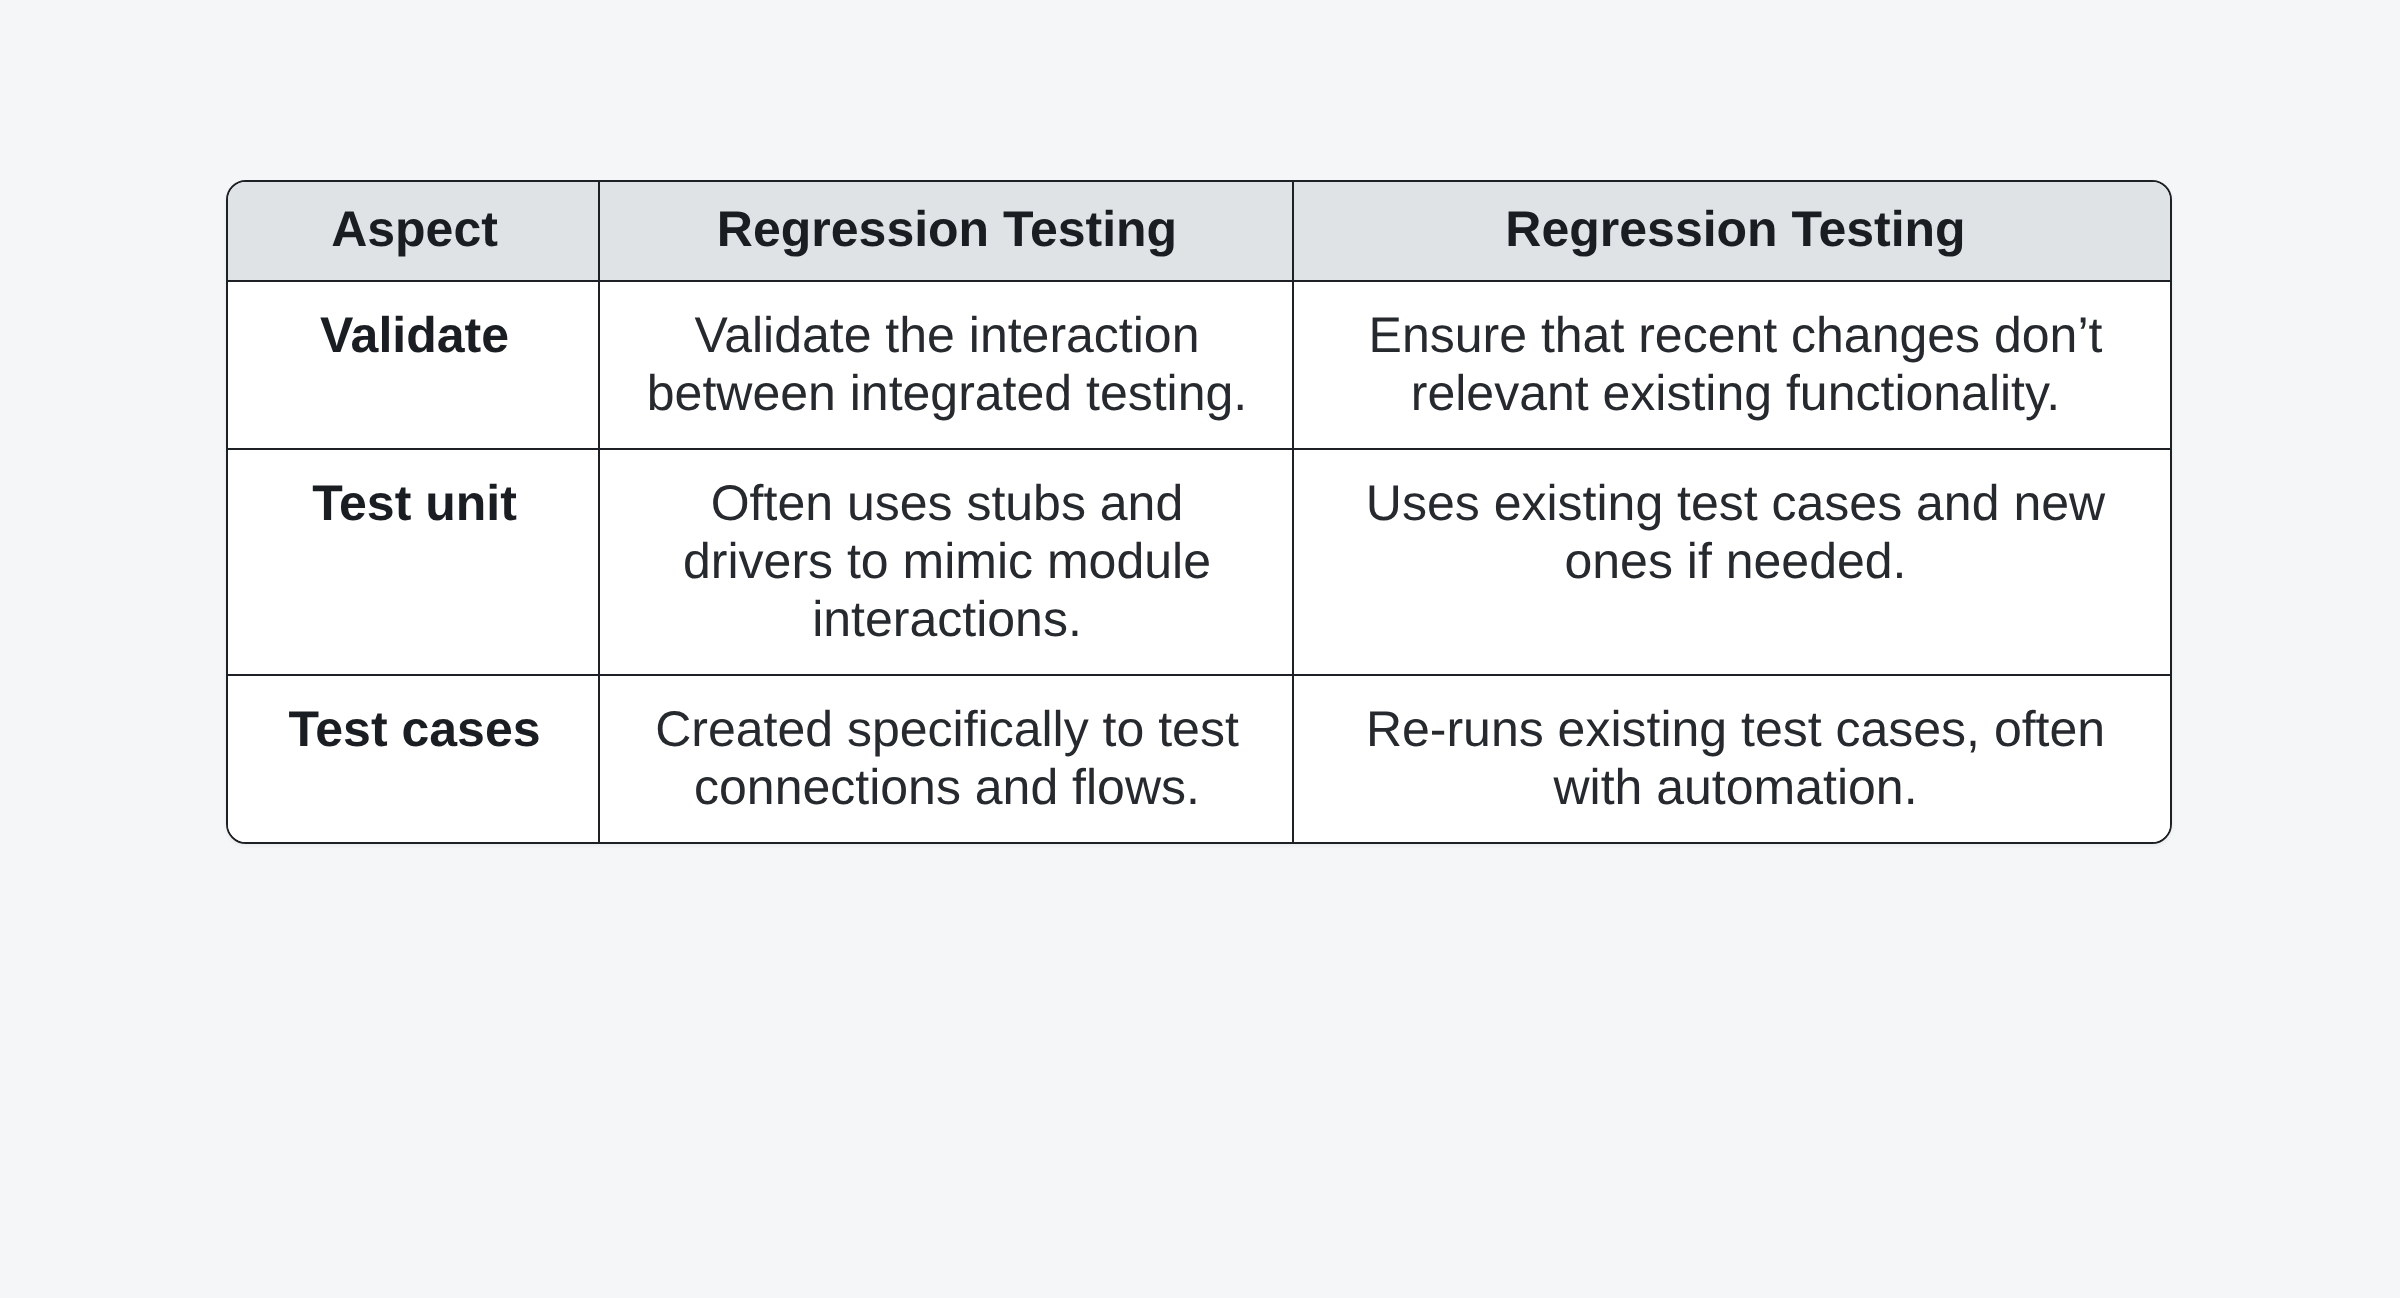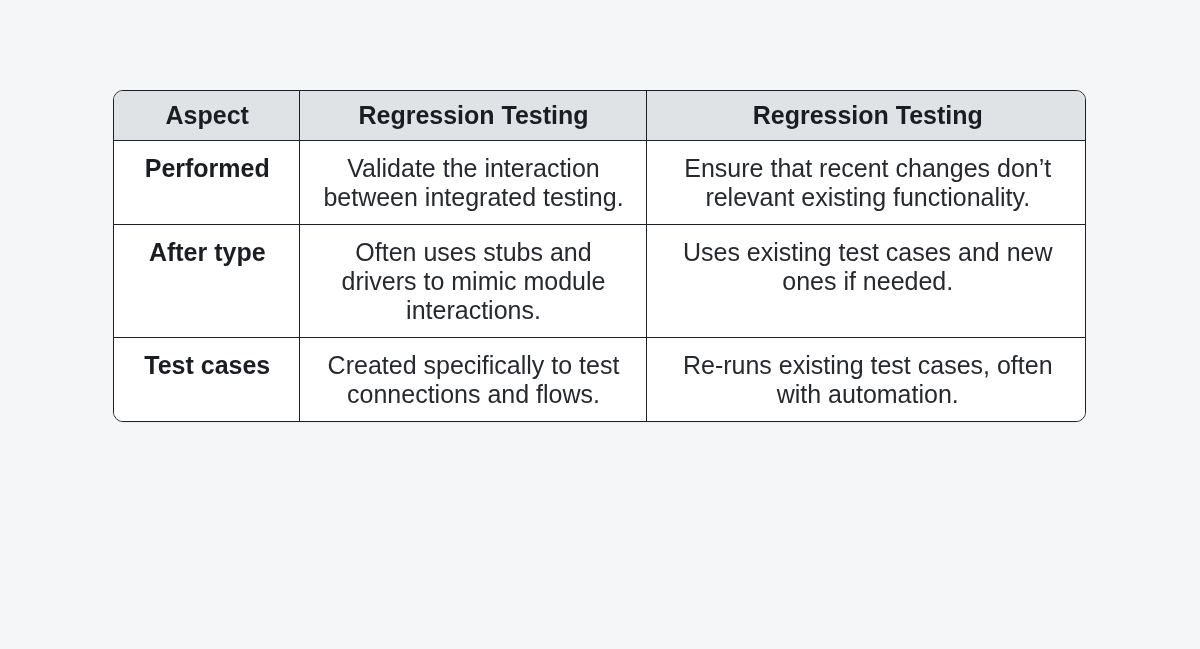--- a/index.html
+++ b/index.html
@@ -86,26 +86,26 @@
       </colgroup>
       <thead>
         <tr>
             <th>Aspect</th>
             <th>Regression Testing</th>
             <th>Regression Testing</th>
           </tr>
       </thead>
       <tbody>
           <tr>
-            <td class="label-cell">Performed</td>
+            <td class="label-cell">Validate</td>
             <td>Validate the interaction between integrated testing.</td>
             <td>Ensure that recent changes don’t relevant existing functionality.</td>
           </tr>
           <tr>
-            <td class="label-cell">After type</td>
+            <td class="label-cell">Test unit</td>
             <td>Often uses stubs and drivers to mimic module interactions.</td>
             <td>Uses existing test cases and new ones if needed.</td>
           </tr>
           <tr>
             <td class="label-cell">Test cases</td>
             <td>Created specifically to test connections and flows.</td>
             <td>Re-runs existing test cases, often with automation.</td>
           </tr>
         </tbody>
     </table>

